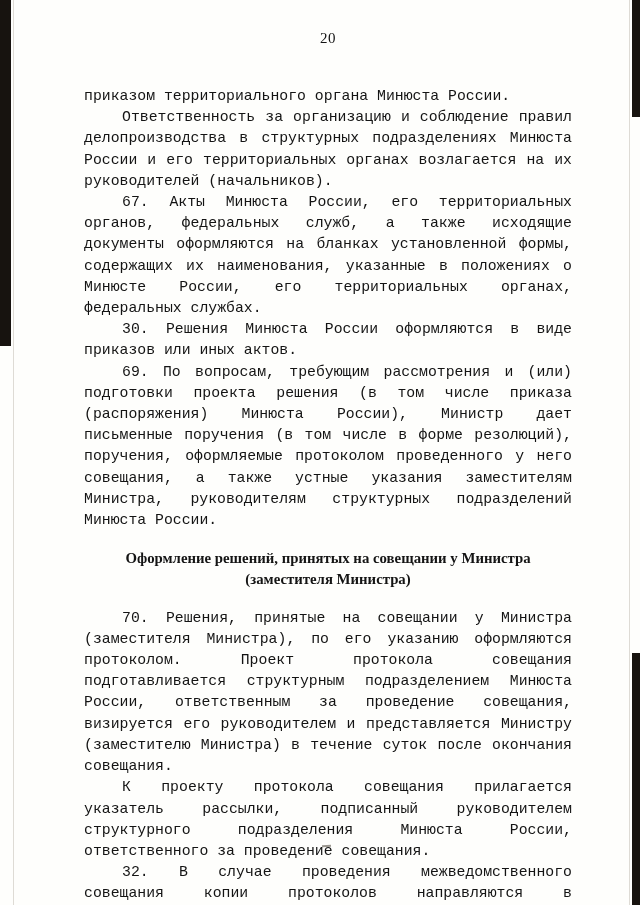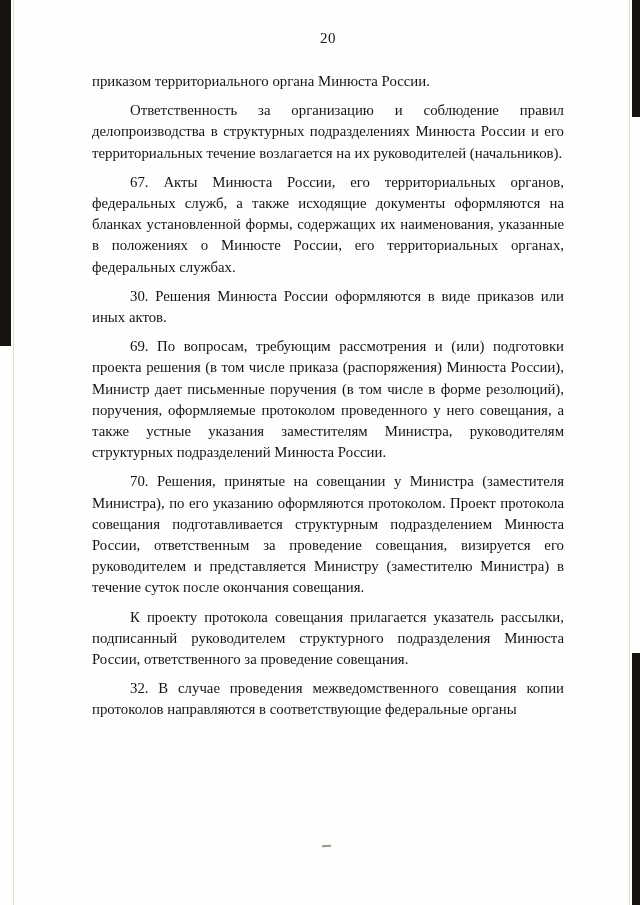--- a/index.html
+++ b/index.html
@@ -58,29 +58,30 @@
   
   .text-area {
     position: absolute;
     left: 84px;
     top: 30px;
     width: 488px;
   }
   .page-number {
     text-align: center;
     font-size: 15px;
-    margin-bottom: 24px;
+    margin-bottom: 39px;
     letter-spacing: 0.5px;
   }
   p {
-    margin: 8px;
+    margin: 0;
     font-size: 14.8px;
     line-height: 21.2px;
     text-align: justify;
     text-justify: inter-word;
+    font-family: Liberation Mono, monospace;
   }
   p.indent {
     text-indent: 38px;
   }
   .heading {
     font-size: 14.8px;
     line-height: 21.2px;
     font-weight: bold;
     text-align: center;
     margin: 17px 0;
@@ -96,26 +97,28 @@
   <div class="scan-bar right-top"></div>
   <div class="scan-bar right-bottom"></div>
   <div class="edge-line left-edge"></div>
   <div class="edge-line right-edge"></div>
   <div class="stray-mark"></div>
 
   <div class="text-area">
     <div class="page-number">20</div>
 
     <p class="noindent">приказом территориального органа Минюста России.</p>
-    <p class="indent">Ответственность за организацию и соблюдение правил делопроизводства в структурных подразделениях Минюста России и его территориальных течение возлагается на их руководителей (начальников).</p>
+    <p class="indent">Ответственность за организацию и соблюдение правил делопроизводства в структурных подразделениях Минюста России и его территориальных органах возлагается на их руководителей (начальников).</p>
     <p class="indent">67. Акты Минюста России, его территориальных органов, федеральных служб, а также исходящие документы оформляются на бланках установленной формы, содержащих их наименования, указанные в положениях о Минюсте России, его территориальных органах, федеральных службах.</p>
 
 
     <p class="indent">30. Решения Минюста России оформляются в виде приказов или иных актов.</p>
     <p class="indent">69. По вопросам, требующим рассмотрения и (или) подготовки проекта решения (в том числе приказа (распоряжения) Минюста России), Министр дает письменные поручения (в том числе в форме резолюций), поручения, оформляемые протоколом проведенного у него совещания, а также устные указания заместителям Министра, руководителям структурных подразделений Минюста России.</p>
 
+    <h3 class="heading sub">Оформление решений, принятых на совещании у Министра
+(заместителя Министра)</h3>
 
     <p class="indent">70. Решения, принятые на совещании у Министра (заместителя Министра), по его указанию оформляются протоколом. Проект протокола совещания подготавливается структурным подразделением Минюста России, ответственным за проведение совещания, визируется его руководителем и представляется Министру (заместителю Министра) в течение суток после окончания совещания.</p>
     <p class="indent">К проекту протокола совещания прилагается указатель рассылки, подписанный руководителем структурного подразделения Минюста России, ответственного за проведение совещания.</p>
     <p class="indent">32. В случае проведения межведомственного совещания копии протоколов направляются в соответствующие федеральные органы</p>
   </div>
 
 </div>
 
 </body></html>

